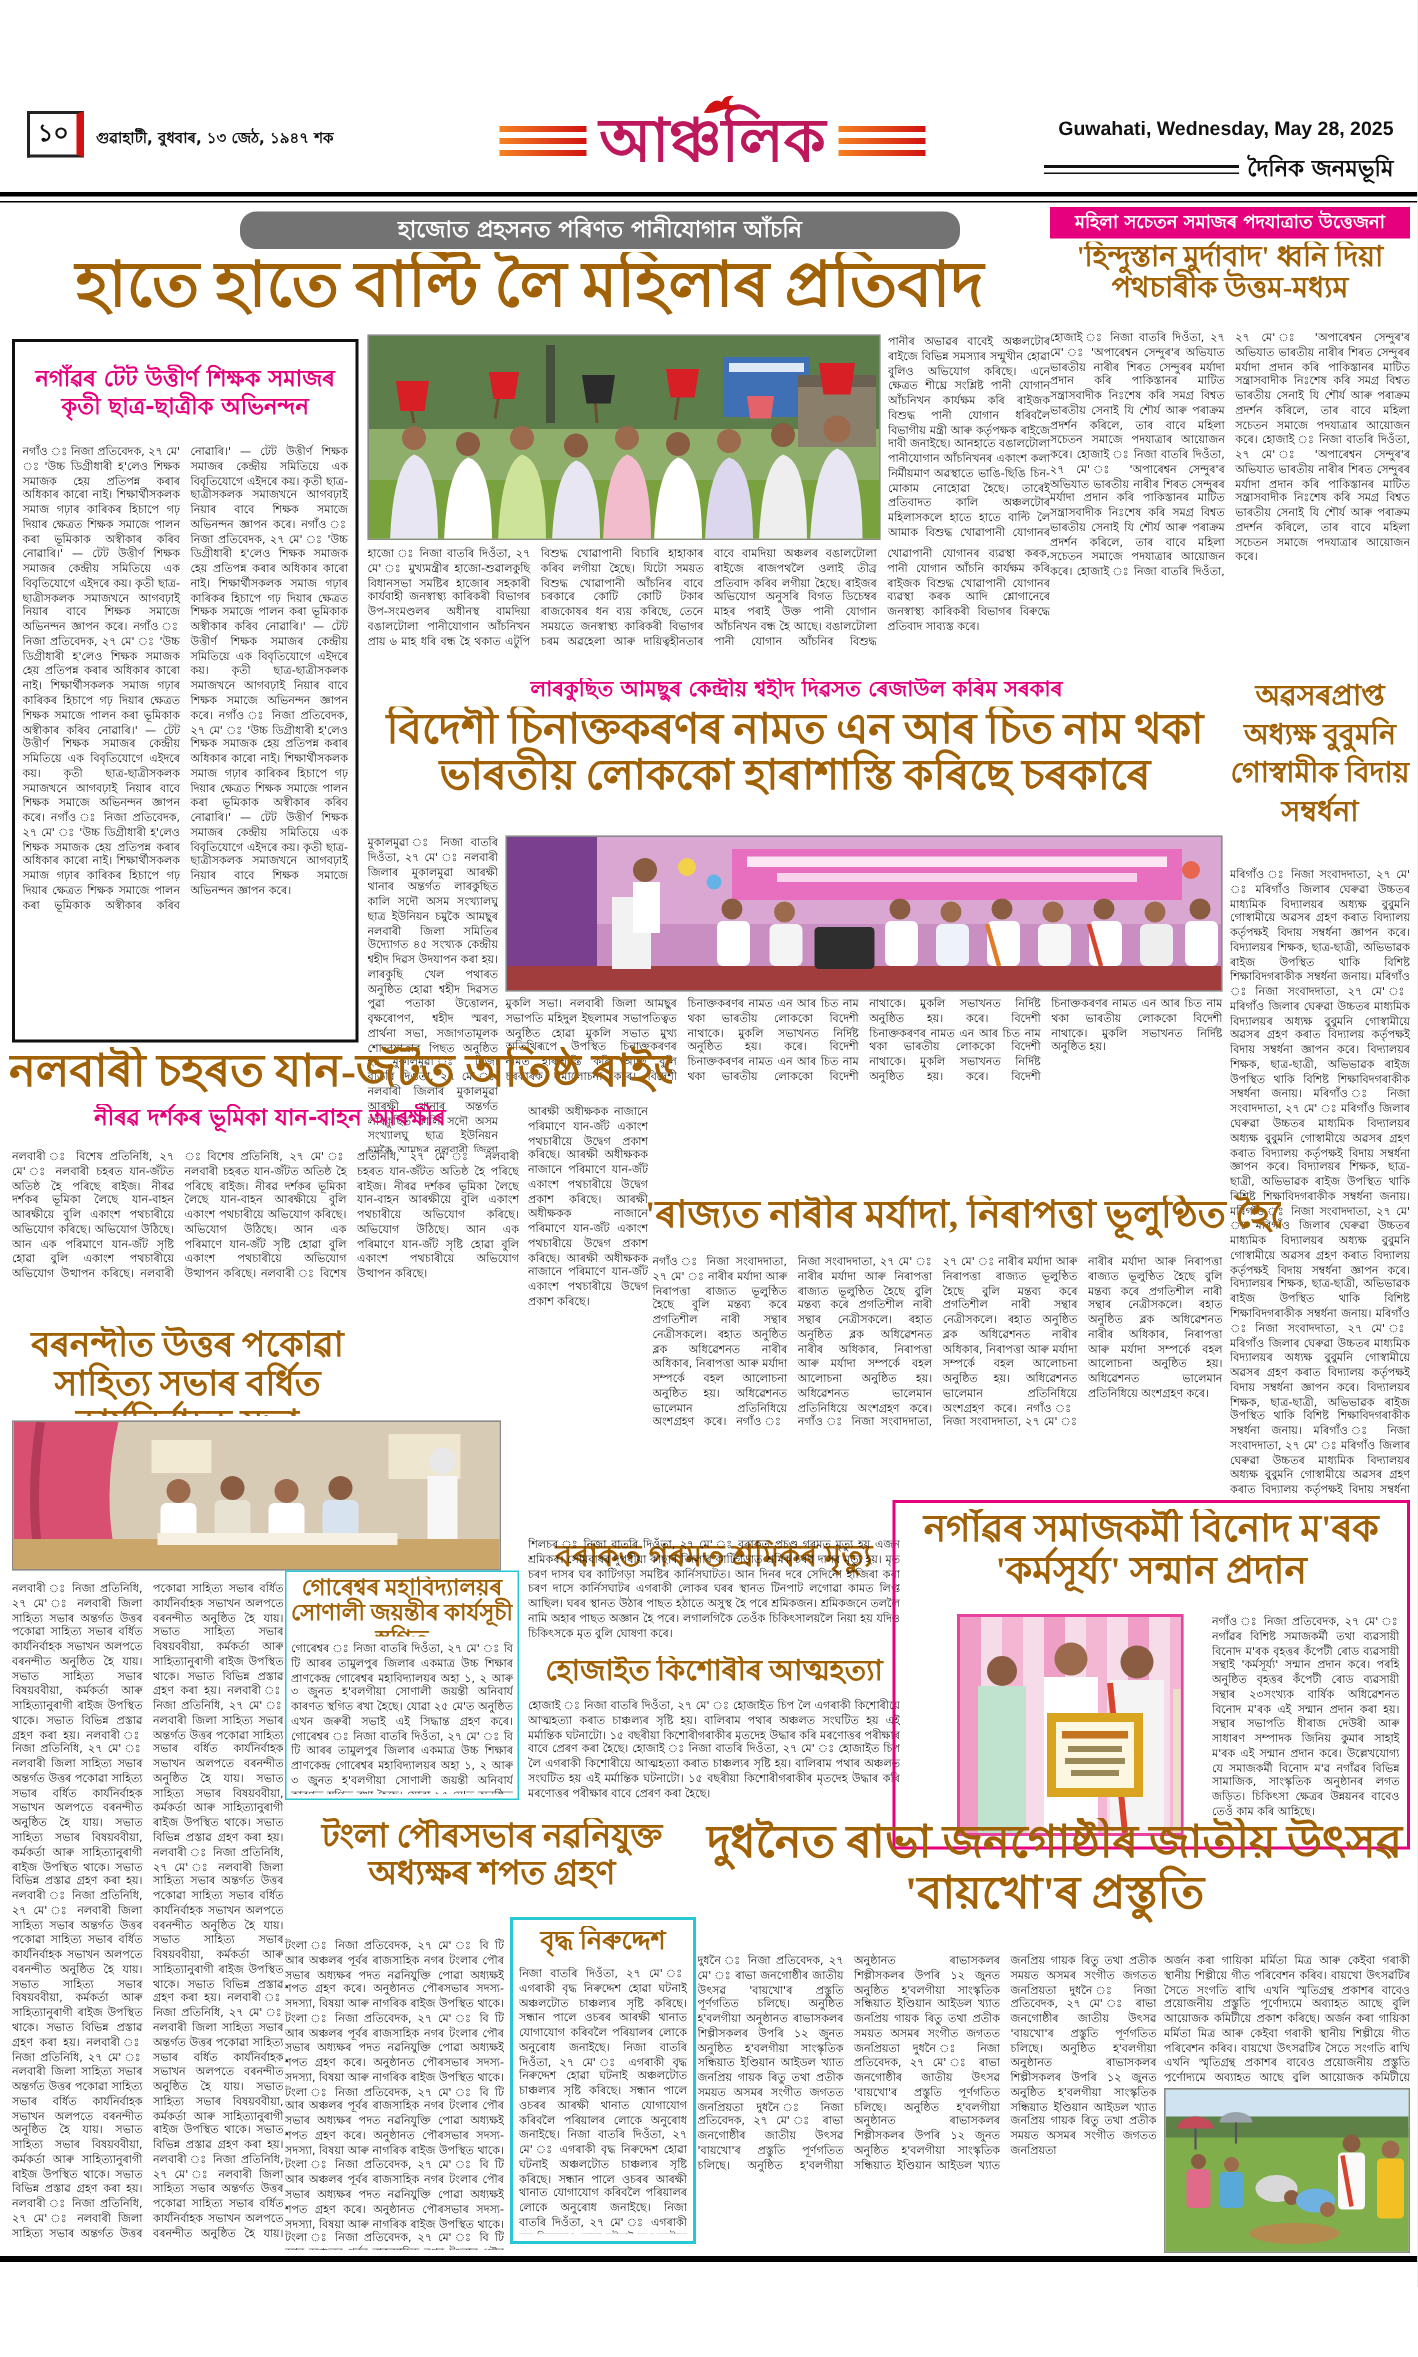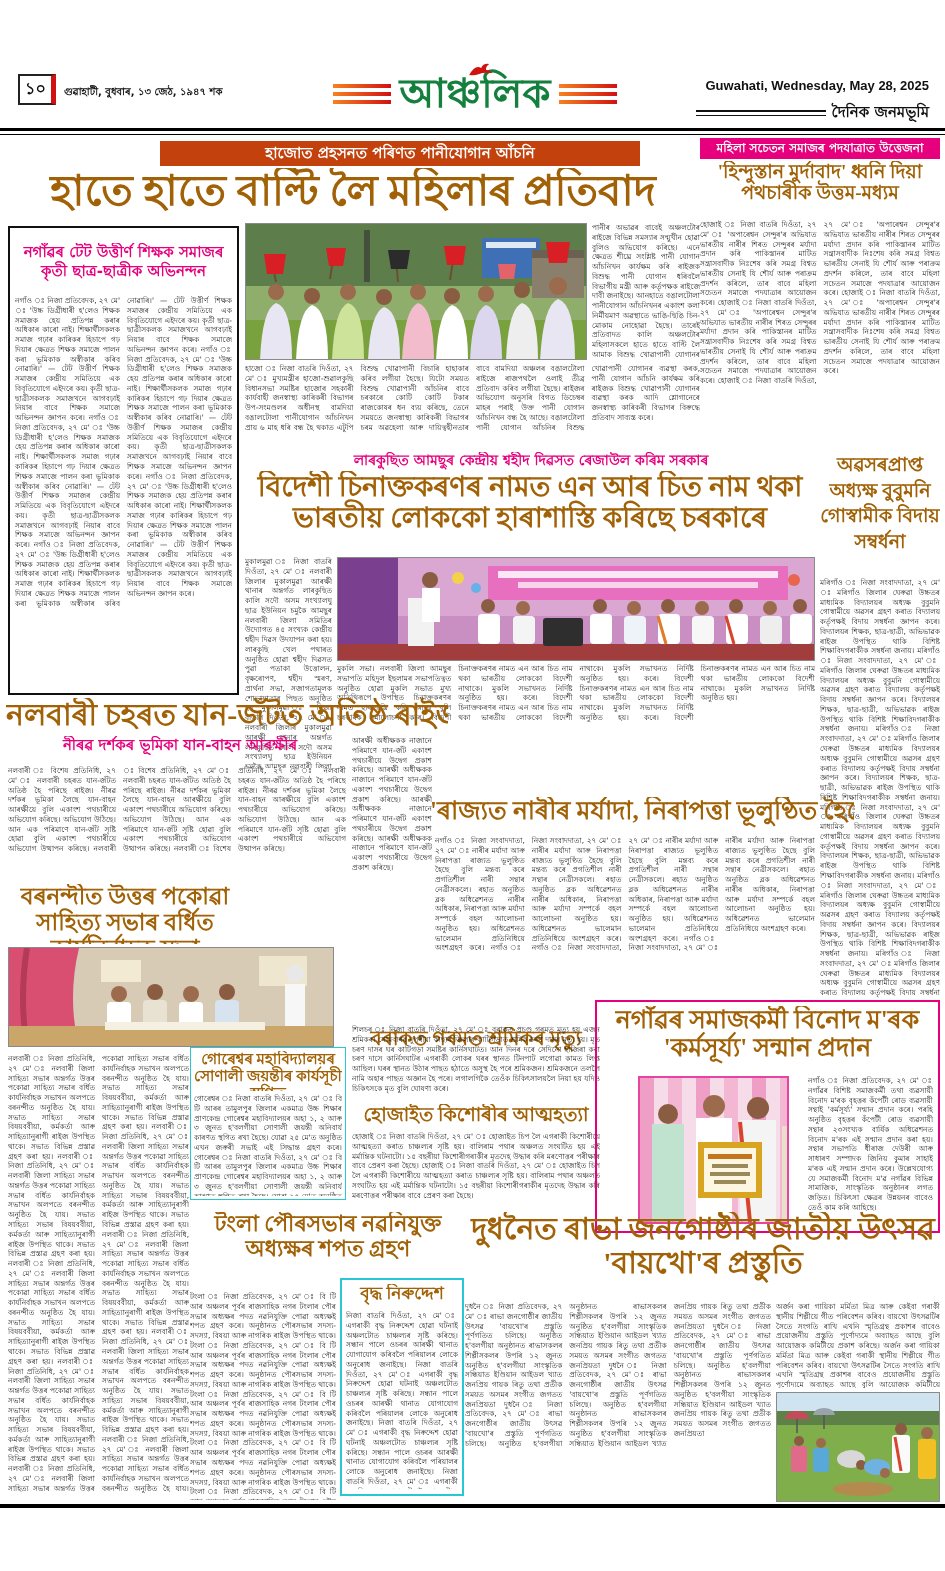--- a/index.html
+++ b/index.html
@@ -15,34 +15,34 @@
   .pagenum { left:18px; top:74px; width:38px; height:31px;
     border:2px solid #222; border-right:5px solid #d01212;
     display:flex; align-items:center; justify-content:center;
     font-size:16px; font-weight:bold; color:#111; background:#fff; }
   .date-asm { left:64px; top:84px; font-size:10px; font-weight:bold; white-space:nowrap; }
   .masthead { left:300px; top:66px; width:350px; height:56px;
     display:flex; align-items:center; justify-content:center; gap:9px; }
   .mast-bars { width:58px; display:flex; flex-direction:column; gap:4px; }
   .mast-bars i { display:block; height:4px; background:linear-gradient(90deg,#f58220,#d01212); }
   .mast-title { font-family:"Liberation Serif", serif; font-size:40px; font-weight:800;
-    color:#15803d; line-height:1; position:relative; white-space:nowrap; }
+    color:#be185d; line-height:1; position:relative; white-space:nowrap; }
   .bird { position:absolute; top:-12px; left:50%; transform:translateX(-30%); }
   .date-eng { right:16px; top:78px; font-size:13px; font-weight:bold;
     font-family:"Liberation Sans", sans-serif; white-space:nowrap; }
   .paper-row { right:16px; top:100px; display:flex; align-items:center; gap:6px; }
   .dbl-rule { width:130px; height:6px; border-top:2px solid #111; border-bottom:1px solid #111; }
   .paper-name { font-size:15px; font-weight:bold; white-space:nowrap; }
   .head-rule { left:0; top:128px; width:945px; height:7px;
     border-top:3px solid #000; border-bottom:1px solid #000; }
 
   
   .banner { color:#fff; font-weight:bold; display:flex; align-items:center; justify-content:center;
     white-space:nowrap; overflow:hidden; }
-  .red-bg { background:#c2410c; }
+  .red-bg { background:#737373;border-radius:11px; }
   .pink-bg { background:#e6007e; }
   .hl { font-family:"Liberation Serif", serif; font-weight:800; color:#a16207;
     text-align:center; line-height:1.12; overflow:hidden; }
   .sub-magenta { color:#e6007e; font-weight:bold; text-align:center; line-height:1.25; overflow:hidden; }
   .bt { font-size:7.4px; line-height:1.32; text-align:justify; overflow:hidden; color:#1a1a1a; }
   .cols2 { column-count:2; column-gap:7px; }
   .cols3 { column-count:3; column-gap:7px; }
   .cols4 { column-count:4; column-gap:7px; }
   .photo { border:1px solid #8a8a8a; overflow:hidden; background:#ccc; }
   .photo svg { display:block; }

